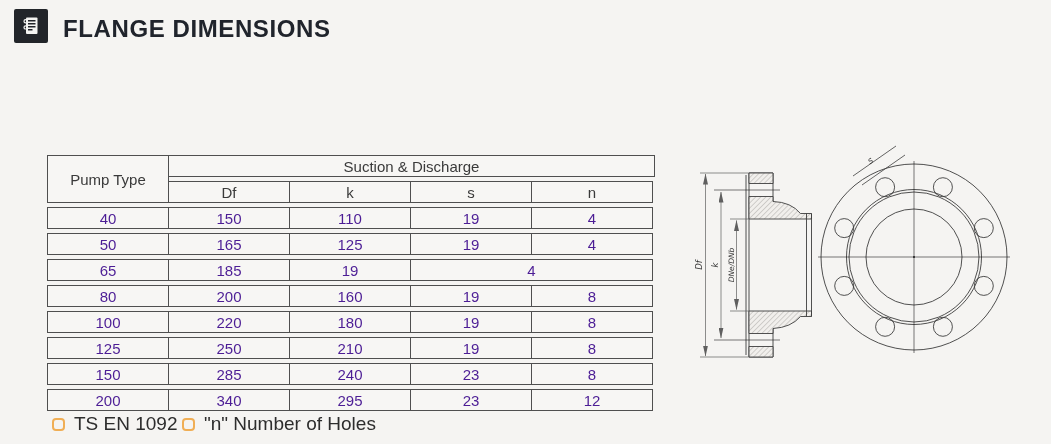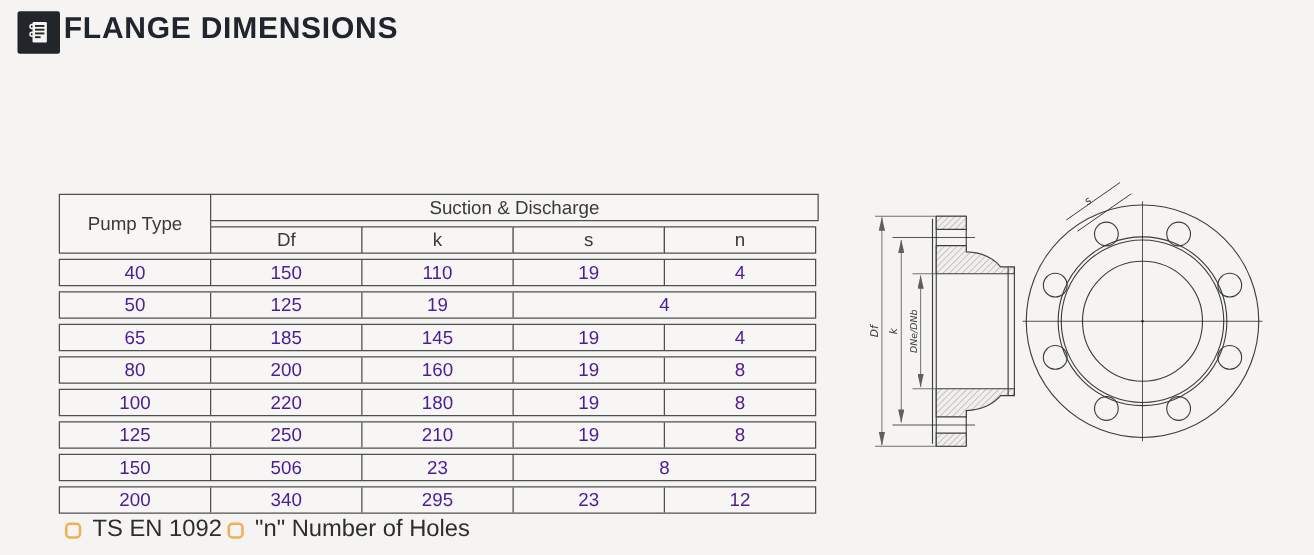--- a/index.html
+++ b/index.html
@@ -5,21 +5,21 @@
   html,body{margin:0;padding:0;}
   body{
     width:1051px;height:444px;
     font-family:"Liberation Sans", sans-serif;
     background:var(--bg,#f5f4f2);
     overflow:hidden;
   }
   #screen{position:relative;width:1051px;height:444px;background:var(--bg,#f5f4f2);}
 
   
-  .page-header{position:absolute;left:14px;top:9px;display:flex;align-items:flex-start;gap:3px;}
+  .page-header{position:absolute;left:14px;top:9px;display:flex;align-items:flex-end;gap:15px;}
   .icon-box{width:34px;height:34px;background:#22252a;border-radius:2px;display:flex;align-items:center;justify-content:center;}
   .page-title{font-size:24px;font-weight:bold;color:#20242c;letter-spacing:.6px;}
 
   
   .table-wrap{position:absolute;left:47px;top:155px;width:606px;height:257px;}
   .tbox{
     position:absolute;box-sizing:border-box;
     border:1px solid #4f4f4f;background:#f7f6f4;
     display:flex;align-items:center;justify-content:center;
     font-size:15px;color:#3a3a3a;
@@ -84,28 +84,28 @@
     <div id="table-body">
         <div class="trow" style="top: 52px;">
           <div class="tcell">40</div>
           <div class="tcell">150</div>
           <div class="tcell">110</div>
           <div class="tcell">19</div>
           <div class="tcell">4</div>
         </div>
         <div class="trow" style="top: 78px;">
           <div class="tcell">50</div>
+          <div class="tcell">165</div>
           <div class="tcell">125</div>
           <div class="tcell">19</div>
           <div class="tcell">4</div>
         </div>
         <div class="trow" style="top: 104px;">
           <div class="tcell">65</div>
           <div class="tcell">185</div>
-          <div class="tcell">145</div>
           <div class="tcell">19</div>
           <div class="tcell">4</div>
         </div>
         <div class="trow" style="top: 130px;">
           <div class="tcell">80</div>
           <div class="tcell">200</div>
           <div class="tcell">160</div>
           <div class="tcell">19</div>
           <div class="tcell">8</div>
         </div>
@@ -118,21 +118,22 @@
         </div>
         <div class="trow" style="top: 182px;">
           <div class="tcell">125</div>
           <div class="tcell">250</div>
           <div class="tcell">210</div>
           <div class="tcell">19</div>
           <div class="tcell">8</div>
         </div>
         <div class="trow" style="top: 208px;">
           <div class="tcell">150</div>
-          <div class="tcell">506</div>
+          <div class="tcell">285</div>
+          <div class="tcell">240</div>
           <div class="tcell">23</div>
           <div class="tcell">8</div>
         </div>
         <div class="trow" style="top: 234px;">
           <div class="tcell">200</div>
           <div class="tcell">340</div>
           <div class="tcell">295</div>
           <div class="tcell">23</div>
           <div class="tcell">12</div>
         </div>

